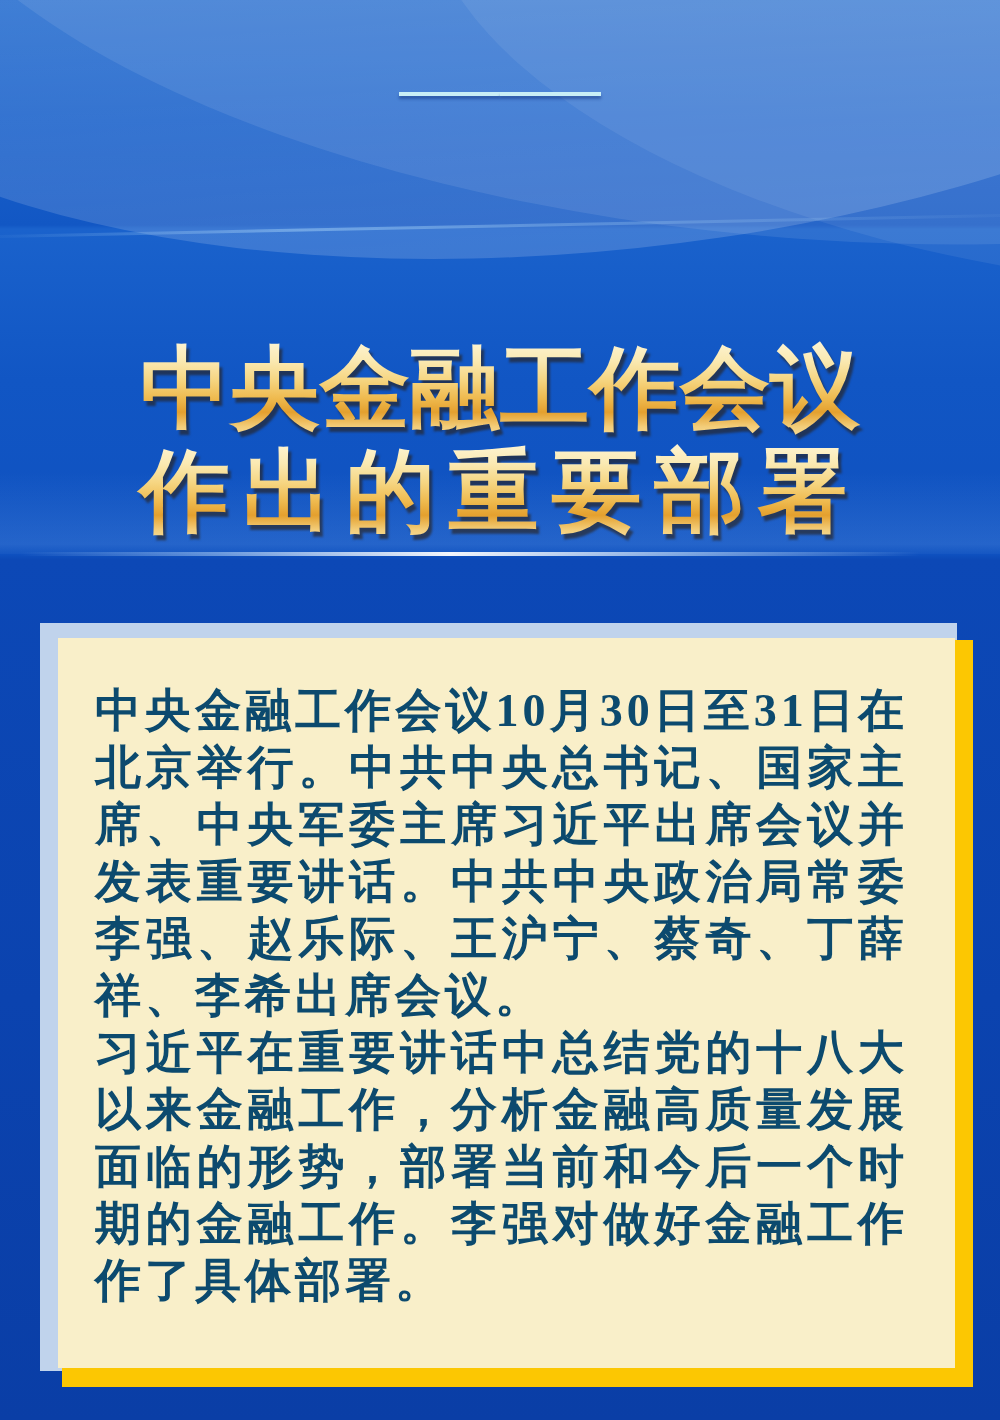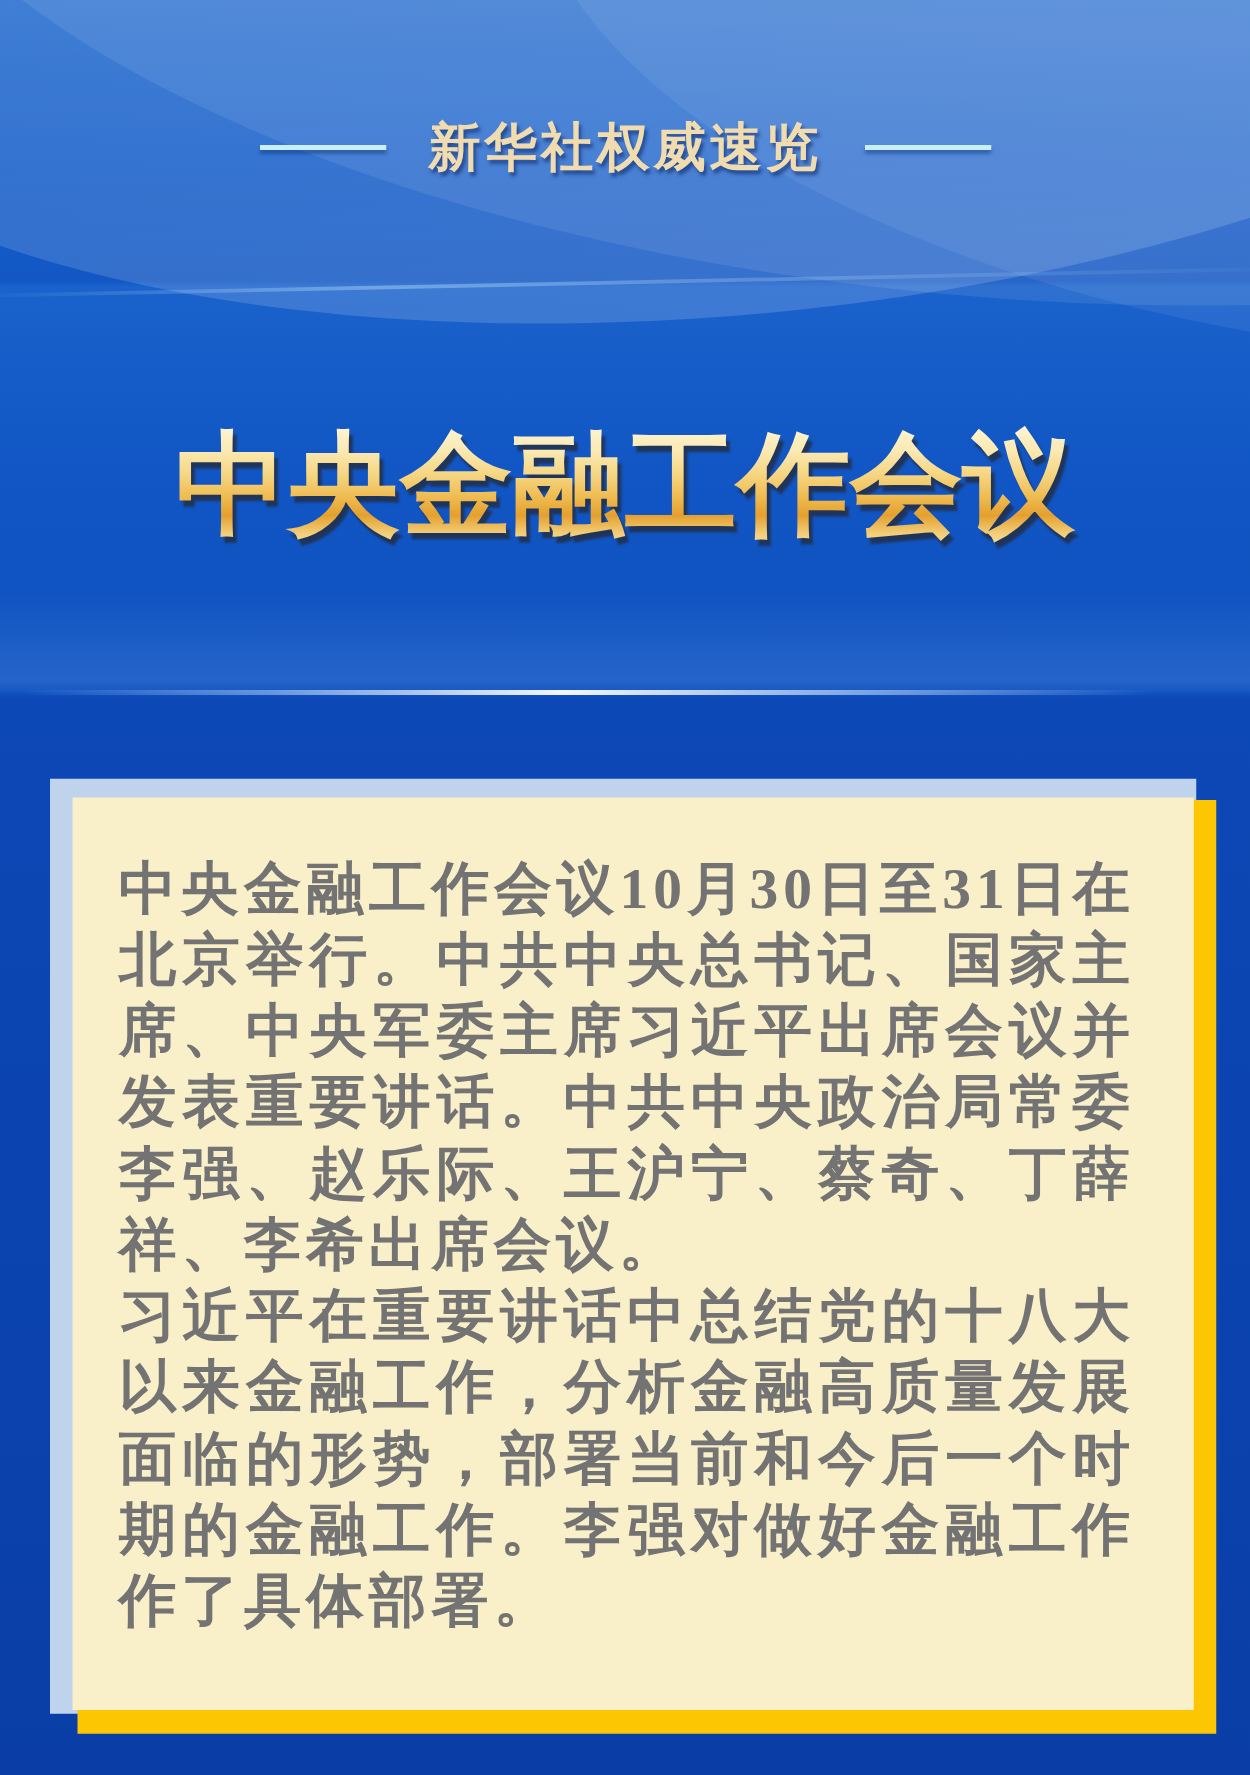--- a/index.html
+++ b/index.html
@@ -165,21 +165,21 @@
     padding: 44px 47px 0 37px;
     background: #f9efc9;
   }
   .para {
     margin: 0;
     font-family: "Liberation Serif", "DejaVu Serif", serif;
     font-weight: 600;
     font-size: 46px;
     line-height: 57px;
     letter-spacing: 4px;
-    color: #737373;
+    color: #0c4a6e;
     text-align: justify;
   }
   .para + .para {
   }
 </style>
 </head>
 <body>
 
 <div class="canvas">
 
@@ -188,26 +188,26 @@
     <div class="wave-arc-2"></div>
     <div class="wave-arc-4"></div>
     <div class="wave-arc-3"></div>
   </div>
 
   <div class="glow-soft"></div>
   <div class="glow-line"></div>
 
   <div class="kicker">
     <span class="kicker-dash"></span>
-    <span class="kicker-title">新华社权威速览</span>
     <span class="kicker-dash"></span>
   </div>
 
   <div class="main-title">
     <div class="title-line title-line-1">中央金融工作会议</div>
+    <div class="title-line title-line-2">作出的重要部署</div>
   </div>
 
   <div class="frame-blue"></div>
   <div class="frame-gold"></div>
 
   <div class="panel">
     <p class="para">中央金融工作会议10月30日至31日在北京举行。中共中央总书记、国家主席、中央军委主席习近平出席会议并发表重要讲话。中共中央政治局常委李强、赵乐际、王沪宁、蔡奇、丁薛祥、李希出席会议。</p>
     <p class="para">习近平在重要讲话中总结党的十八大以来金融工作，分析金融高质量发展面临的形势，部署当前和今后一个时期的金融工作。李强对做好金融工作作了具体部署。</p>
   </div>
 

